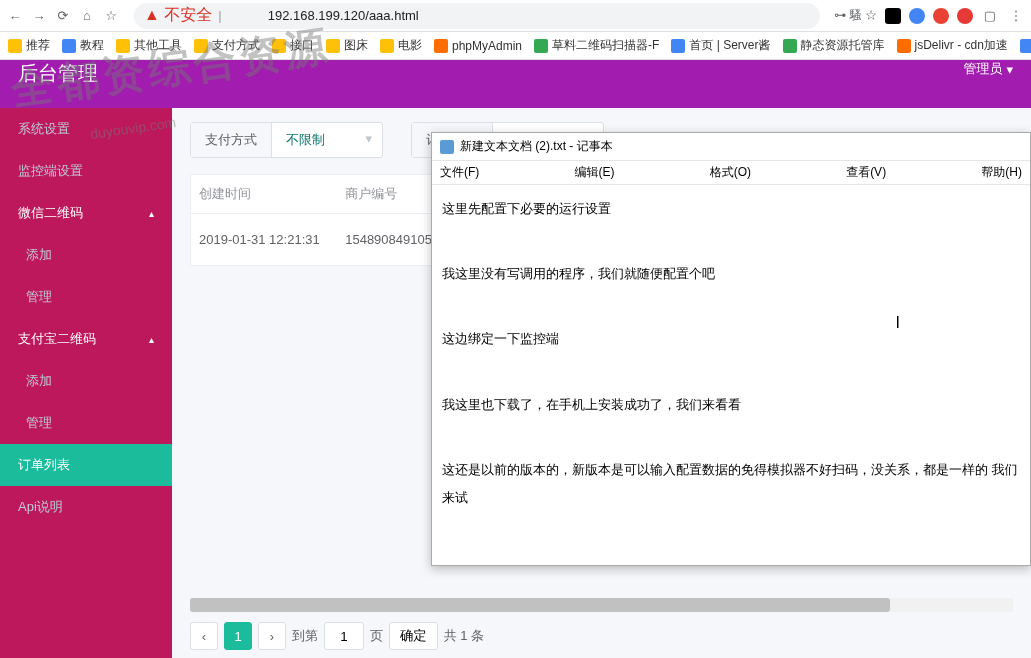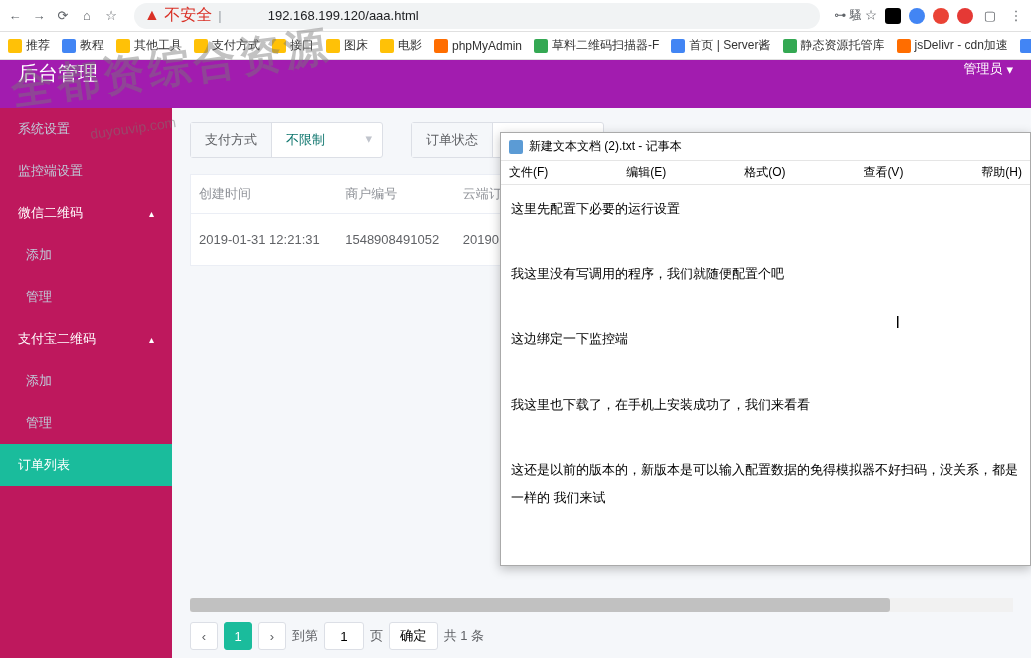--- a/index.html
+++ b/index.html
@@ -58,21 +58,21 @@
 .btn-sm { display: inline-block; padding: 5px 8px; background: #1abc9c; color: #fff; border-radius: 3px; font-size: 12px; margin-right: 4px; cursor: pointer; }
 .scrollbar-h { height: 14px; background: #f1f1f1; margin-top: 4px; position: relative; }
 .scrollbar-h .thumb { position: absolute; left: 0; width: 85%; height: 100%; background: #c1c1c1; border-radius: 3px; }
 .pagination { display: flex; align-items: center; gap: 6px; margin-top: 10px; color: #606266; font-size: 13px; }
 .pg-btn { width: 28px; height: 28px; border: 1px solid #dcdfe6; display: flex; align-items: center; justify-content: center; border-radius: 3px; cursor: pointer; background: #fff; }
 .pg-btn.active { background: #1abc9c; color: #fff; border-color: #1abc9c; }
 .pg-input { width: 40px; height: 28px; border: 1px solid #dcdfe6; text-align: center; border-radius: 3px; }
 .pg-confirm { height: 28px; padding: 0 10px; border: 1px solid #dcdfe6; border-radius: 3px; background: #fff; cursor: pointer; }
 
 
-.notepad { position: absolute; right: 0; top: 132px; width: 531px; background: #fff; border: 1px solid #aaa; box-shadow: 0 3px 10px rgba(0,0,0,0.25); font-size: 13px; z-index: 50; margin-left: 12px; }
+.notepad { position: absolute; right: 0; top: 132px; width: 600px; background: #fff; border: 1px solid #aaa; box-shadow: 0 3px 10px rgba(0,0,0,0.25); font-size: 13px; z-index: 50; margin-left: 12px; }
 .np-title { background: #fff; padding: 5px 8px; display: flex; align-items: center; gap: 6px; border-bottom: 1px solid #e5e5e5; font-size: 12px; }
 .np-title .np-icon { width: 14px; height: 14px; background: #5b9bd5; border-radius: 2px; }
 .np-menu { display: flex; gap: 14px; padding: 3px 8px; font-size: 12px; border-bottom: 1px solid #e5e5e5; justify-content: space-between; }
 .np-menu span { cursor: pointer; }
 .np-body { padding: 10px 10px; line-height: 2.2; font-size: 13px; color: #000; height: 380px; overflow: hidden; position: relative; }
 .np-body p { margin-bottom: 4px; }
 .cursor-ibeam { position: absolute; right: 130px; top: 120px; font-size: 16px; color: #000; }
 
 .bottom-area { position: absolute; bottom: 8px; left: 18px; right: 18px; }
 </style>
@@ -190,20 +190,23 @@
         <span class="arrow-up">▴</span>
       </div>
     <div class="side-item sub">
         <span>添加</span>
       </div>
     <div class="side-item sub">
         <span>管理</span>
       </div>
     <div class="side-item active">
         <span>订单列表</span>
+      </div>
+    <div class="side-item">
+        <span>Api说明</span>
       </div>
   </div>
 
   <div class="main">
     <div class="filters">
       <div class="filter-box">
         <div class="filter-label">支付方式</div>
         <div class="filter-select">不限制</div>
       </div>
       <div class="filter-box">

